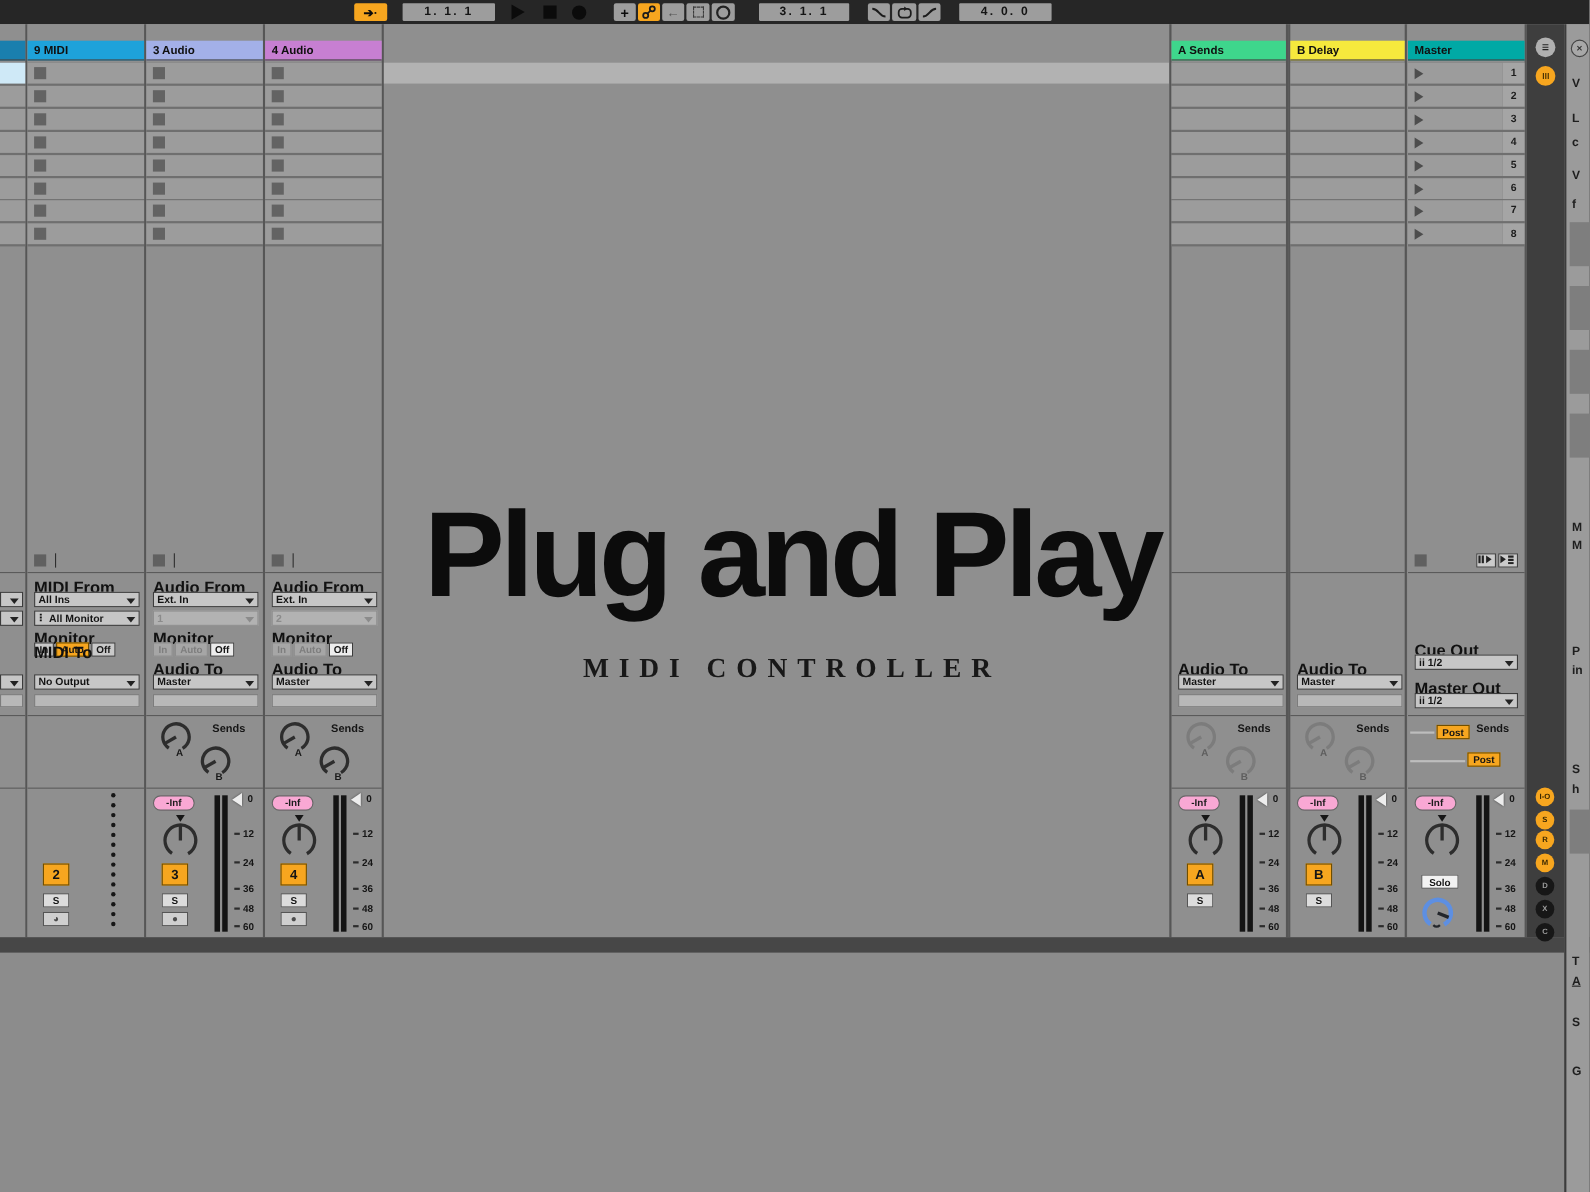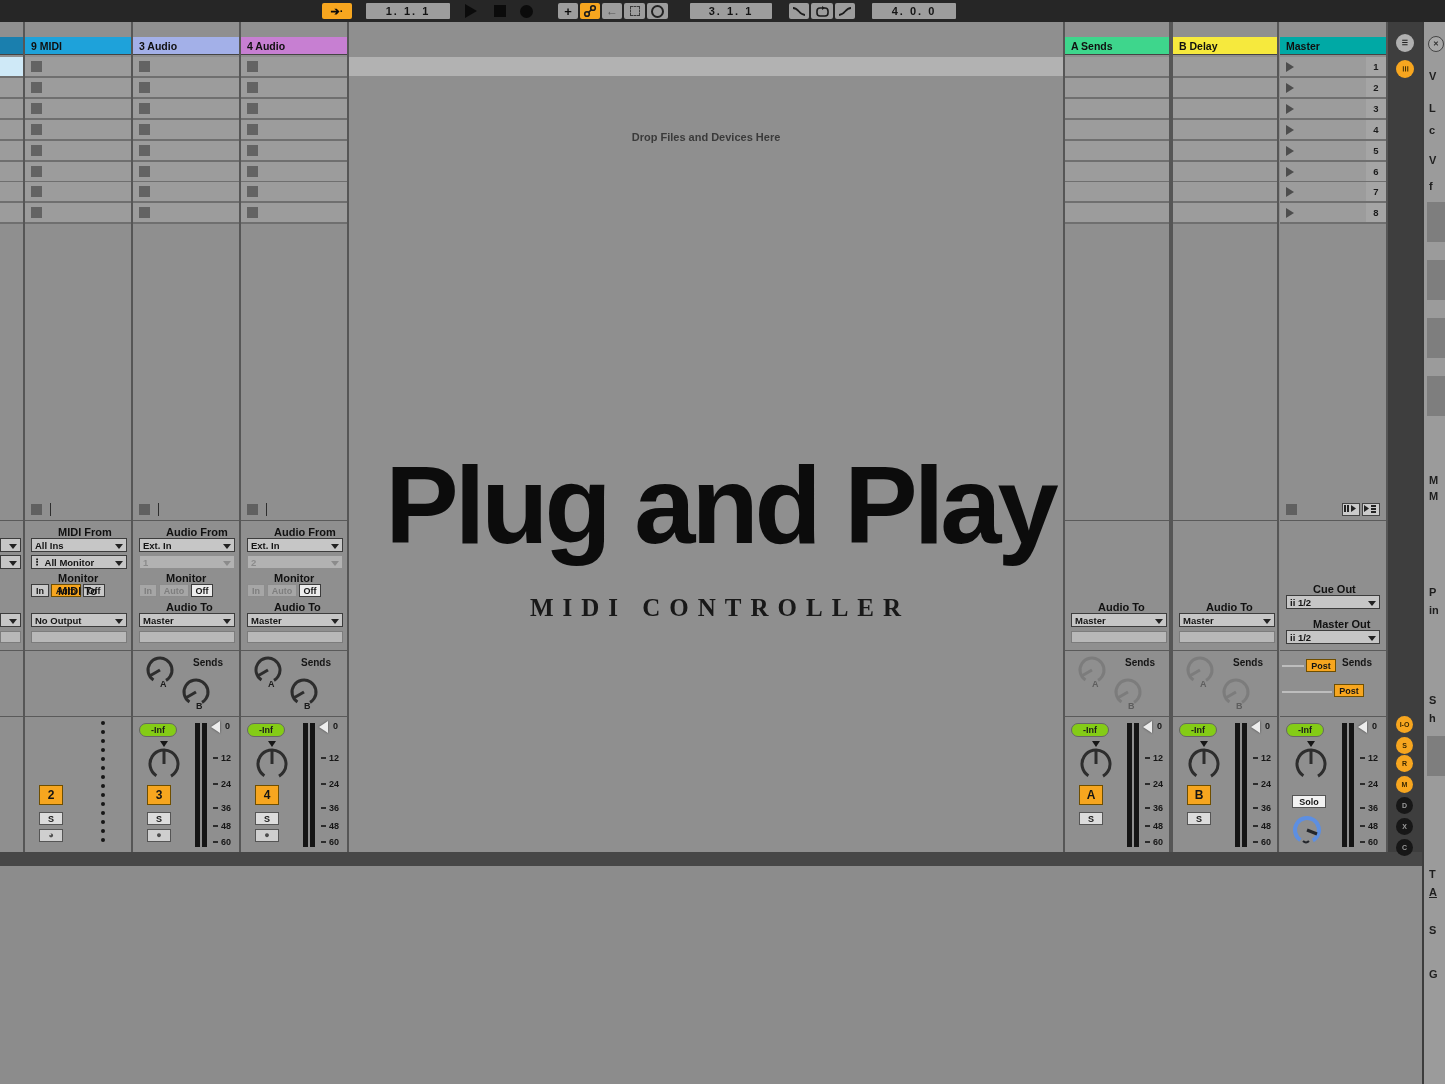--- a/index.html
+++ b/index.html
@@ -19,36 +19,36 @@
   .ring{width:9px;height:9px;border:2px solid #222;border-radius:50%;}
   
   #session{position:absolute;left:0;top:22px;width:1445px;height:830px;background:#8c8c8c;}
   .tcol{position:absolute;top:0;height:830px;background:#8f8f8f;box-sizing:border-box;border-right:2px solid #565656;}
   .thead{position:absolute;left:0;top:15px;width:100%;height:18px;font-size:10.5px;font-weight:bold;
          color:#101010;line-height:18px;padding-left:6px;box-sizing:border-box;border-bottom:1px solid #444;}
   .gridbg{position:absolute;left:0;top:35px;width:100%;height:167px;background:#6f6f6f;}
   .slot{position:absolute;left:0;width:100%;height:19px;background:#9c9c9c;}
   .slot .stopsq{position:absolute;left:6px;top:4px;width:11px;height:11px;background:#636363;}
   .sec{position:absolute;left:0;width:100%;box-sizing:border-box;border-top:1px solid #5a5a5a;}
-  .iolabel{position:absolute;left:6px;font-size:11px;font-weight:bold;color:#111;margin-left:27px;}
+  .iolabel{position:absolute;left:6px;font-size:15px;font-weight:bold;color:#111;}
   .dd{position:absolute;height:14px;background:#c6c6c6;border:1px solid #3c3c3c;font-size:9.5px;font-weight:bold;
       color:#141414;line-height:13px;padding-left:3px;box-sizing:border-box;overflow:hidden;white-space:nowrap;}
   .dd .arr{position:absolute;right:3px;top:5px;width:0;height:0;border-left:4px solid transparent;
       border-right:4px solid transparent;border-top:5px solid #222;}
   .dd.dim{color:#8b8b8b;border-color:#8f8f8f;background:#b2b2b2;}
   .dd.dim .arr{border-top-color:#8b8b8b;}
   .blankbox{position:absolute;height:12px;background:#b8b8b8;border:1px solid #7c7c7c;box-sizing:border-box;}
   .monbtn{display:inline-block;height:13px;line-height:13px;font-size:9px;font-weight:bold;text-align:center;
       border:1px solid #3c3c3c;background:#c9c9c9;color:#161616;box-sizing:border-box;margin-right:2px;vertical-align:top;}
   .monbtn.on-orange{background:#f7a61f;border-color:#6f4e00;}
   .monbtn.dim{background:#a6a6a6;color:#7e7e7e;border-color:#8d8d8d;}
   .monbtn.on-bright{background:#ececec;}
   .sends-label{position:absolute;font-size:10px;font-weight:bold;color:#151515;}
   .knob-letter{position:absolute;font-size:9px;font-weight:bold;color:#1a1a1a;}
-  .pill{position:absolute;width:38px;height:14px;background:#84cc16;border:1px solid #666;border-radius:8px;
+  .pill{position:absolute;width:38px;height:14px;background:#f9a8d4;border:1px solid #666;border-radius:8px;
       font-size:9px;font-weight:bold;color:#1c1c1c;text-align:center;line-height:13px;box-sizing:border-box;}
   .meterbars{position:absolute;width:14px;background:transparent;}
   .mbar{position:absolute;top:0;width:5px;height:100%;background:#141414;}
   .scalenum{position:absolute;font-size:9px;font-weight:bold;color:#161616;}
   .scaledash{position:absolute;width:5px;height:2px;background:#2c2c2c;}
   .fader-tri{position:absolute;width:0;height:0;border-top:6px solid transparent;border-bottom:6px solid transparent;
       border-right:9px solid #ededed;filter:drop-shadow(0 0 1px #444);}
   .numbtn{position:absolute;width:24px;height:20px;background:#f7a61f;border:1px solid #6f4e00;color:#151515;
       font-size:12px;font-weight:bold;text-align:center;line-height:19px;box-sizing:border-box;}
   .sbtn{position:absolute;width:24px;height:13px;background:#dcdcdc;border:1px solid #555;color:#161616;
@@ -411,21 +411,20 @@
           <div class="scalenum" style="left: 88px; top: 104px;">48</div>
           <div class="scaledash" style="left: 80px; top: 124px;"></div>
           <div class="scalenum" style="left: 88px; top: 120px;">60</div>
           <div class="numbtn" style="left: 14px; top: 68px;">4</div>
           <div class="sbtn" style="left: 14px; top: 95px;">S</div>
           <div class="armbtn" style="left: 14px; top: 112px;">●</div>
         </div>
       </div>
       <div style="position: absolute; left: 349px; top: 0px; width: 714px; height: 830px; background: rgb(143, 143, 143);">
         <div style="position: absolute; left: 0px; top: 35px; width: 100%; height: 19px; background: rgb(178, 178, 178);"></div>
-        <div id="mid-hint">Drop Files and Devices Here</div>
       </div>
       <div class="tcol" style="left: 1063px; width: 108px; border-left: 2px solid rgb(86, 86, 86);">
         <div class="thead" style="background: rgb(62, 214, 140);">A Sends</div>
         <div class="gridbg"></div>
         <div class="slot" style="top: 35px;"></div>
         <div class="slot" style="top: 56px;"></div>
         <div class="slot" style="top: 77px;"></div>
         <div class="slot" style="top: 98px;"></div>
         <div class="slot" style="top: 119px;"></div>
         <div class="slot" style="top: 140px;"></div>

